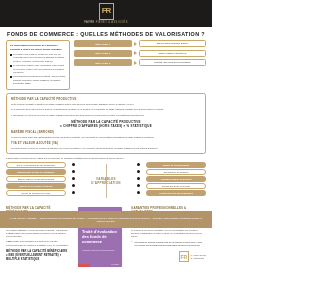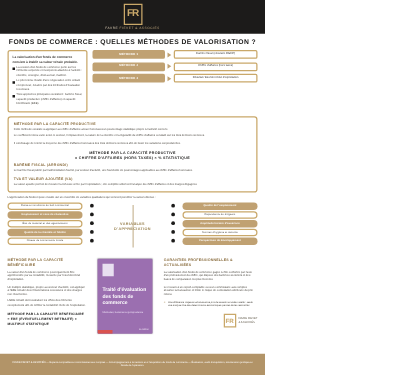--- a/index.html
+++ b/index.html
@@ -2,21 +2,21 @@
 <html lang="fr"><head>
 <meta charset="utf-8">
 <style>
   html,body{margin:0;padding:0;}
   body{
     width:212px;height:300px;overflow:hidden;
     background:#ffffff;
     font-family:"Liberation Sans", sans-serif;
     color:#2b2b2b;
   }
-  .poster{position:relative;width:212px;height:300px;background:#fff;}
+  .poster{position:relative;width:212px;height:228px;background:#fff;}
 
   
   .header{
     height:27px;background:#1c1b1a;
     display:flex;align-items:center;justify-content:center;
     flex-direction:column;
   }
   .logo-mark{
     width:13px;height:15px;border:1.2px solid #c9a86a;
     display:flex;align-items:center;justify-content:center;

